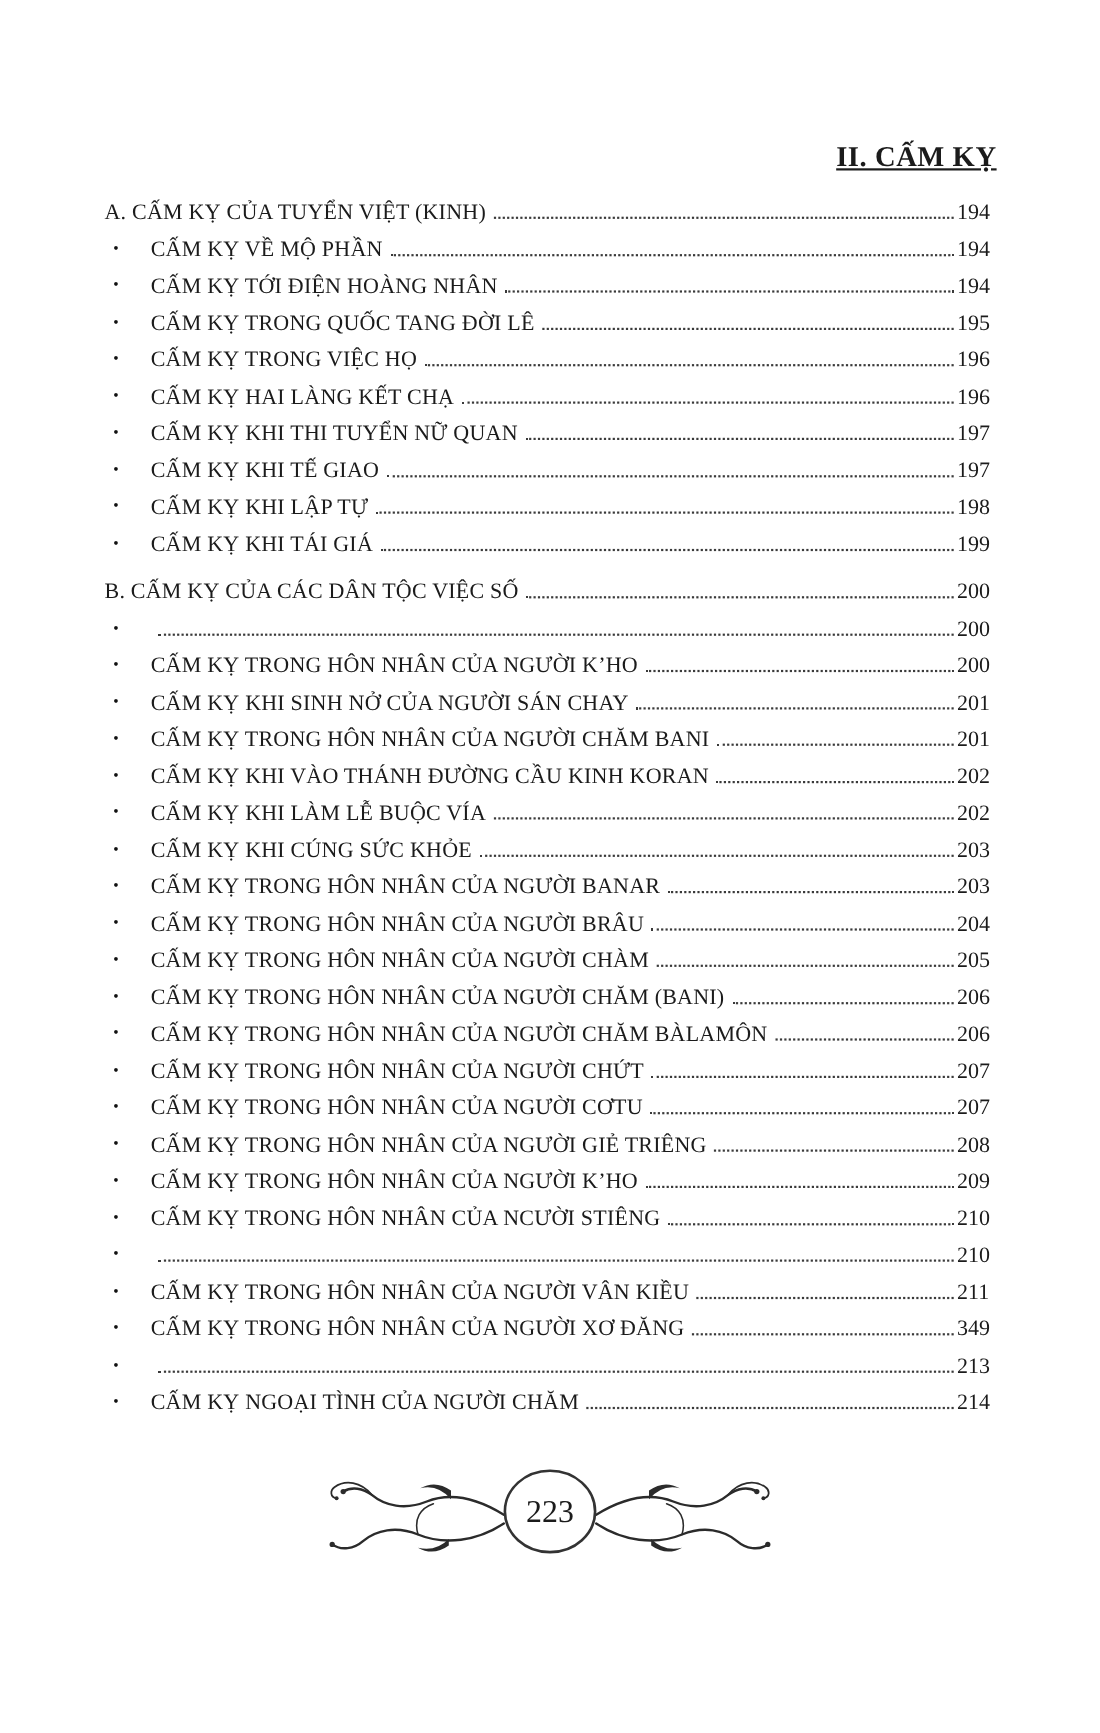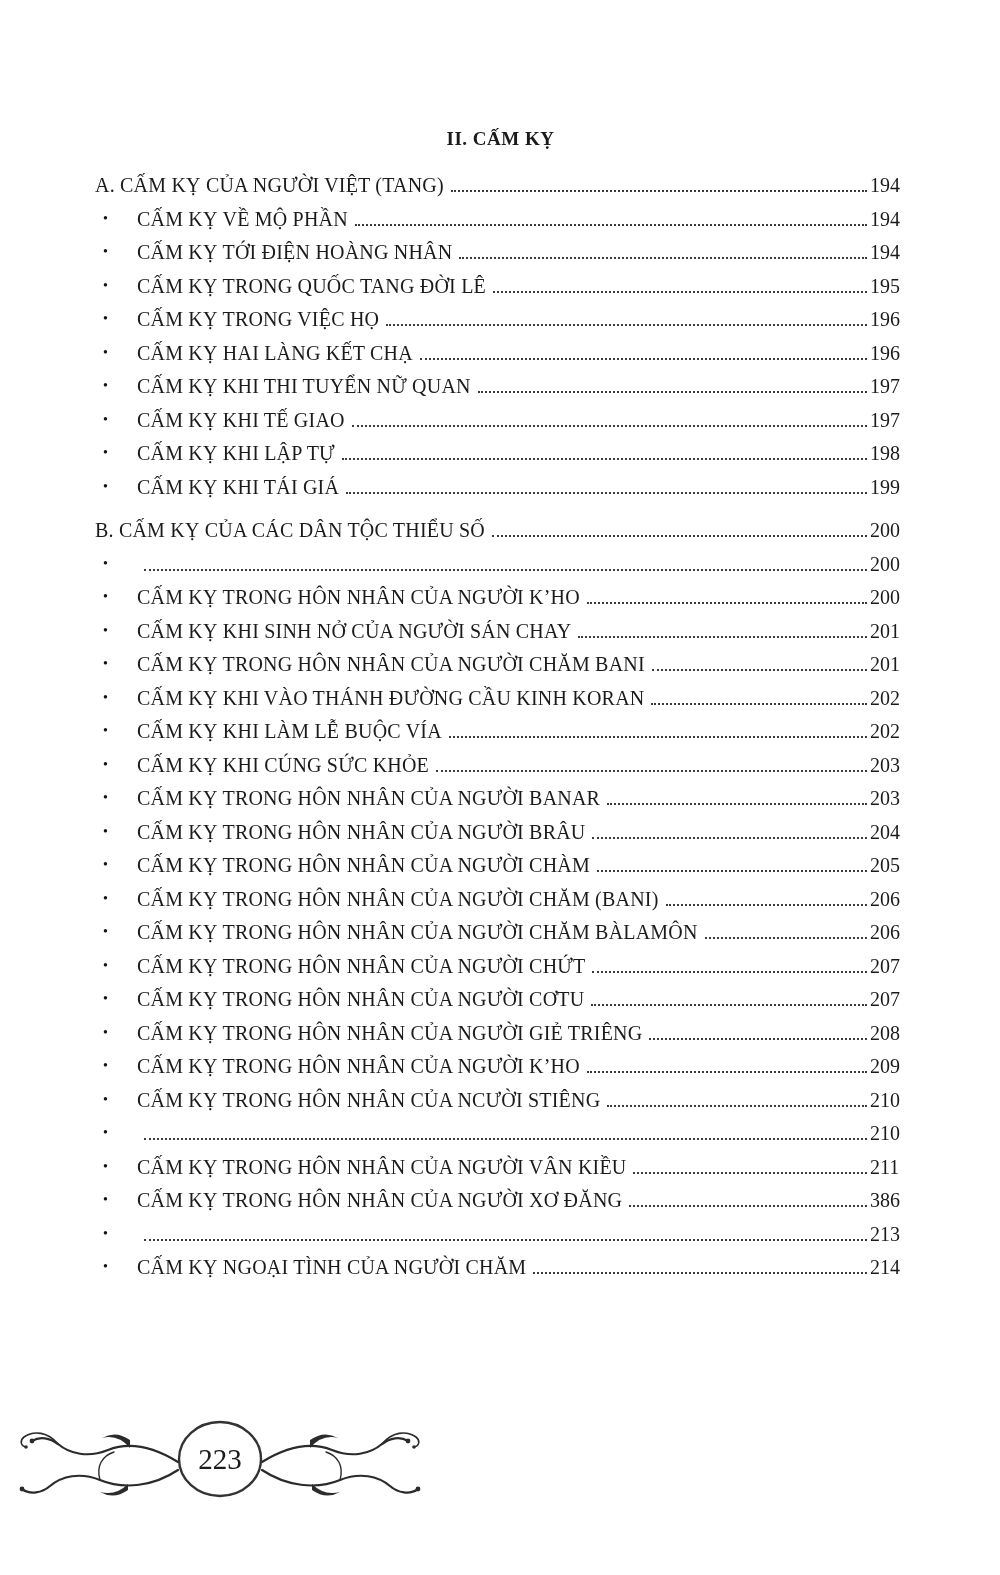--- a/index.html
+++ b/index.html
@@ -11,25 +11,26 @@
     position: relative;
     overflow: hidden;
   }
   .content {
     position: absolute;
     left: 95px;
     right: 94px;
     top: 128px;
   }
   .page-title {
-    text-align: center;
-    font-size: 19px;
+    text-align: right;
+    font-size: 26px;
     font-weight: bold;
     letter-spacing: 0.5px;
     margin-bottom: 24px;
+    text-decoration: underline;
   }
   .toc-section + .toc-section { margin-top: 21px; }
   .toc-row {
     display: flex;
     align-items: baseline;
     font-size: 20px;
     line-height: 22.5px;
     margin-bottom: 11px;
     white-space: nowrap;
   }
@@ -51,37 +52,37 @@
     border-bottom: 2px dotted #3a3a3a;
   }
   .toc-page {
     flex: 0 0 auto;
     min-width: 36px;
     text-align: left;
   }
   .footer {
     position: absolute;
     left: 0;
-    top: 1404px;
+    top: 1319px;
     width: 100%;
     display: flex;
-    justify-content: flex-start;
+    justify-content: center;
   }
   .footer svg { display: block; }
 </style>
 </head>
 <body>
 
 <main class="page">
   <div class="content">
     <h1 class="page-title">II. CẤM KỴ</h1>
     <div class="sections">
   <section class="toc-section">
     <div class="toc-row heading">
-      <span class="toc-title">A. CẤM KỴ CỦA NGƯỜI VIỆT (TANG)</span>
+      <span class="toc-title">A. CẤM KỴ CỦA TUYỂN VIỆT (KINH)</span>
       <span class="leader"></span>
       <span class="toc-page">194</span>
     </div>
     <div class="toc-items">
   <div class="toc-row item">
     <span class="bullet">•</span>
     <span class="toc-title">CẤM KỴ VỀ MỘ PHẦN</span>
     <span class="leader"></span>
     <span class="toc-page">194</span>
   </div>
@@ -139,21 +140,21 @@
     <span class="bullet">•</span>
     <span class="toc-title">CẤM KỴ KHI TÁI GIÁ</span>
     <span class="leader"></span>
     <span class="toc-page">199</span>
   </div>
 </div>
   </section>
 
   <section class="toc-section">
     <div class="toc-row heading">
-      <span class="toc-title">B. CẤM KỴ CỦA CÁC DÂN TỘC THIỂU SỐ</span>
+      <span class="toc-title">B. CẤM KỴ CỦA CÁC DÂN TỘC VIỆC SỐ</span>
       <span class="leader"></span>
       <span class="toc-page">200</span>
     </div>
     <div class="toc-items">
   <div class="toc-row item">
     <span class="bullet">•</span>
     <span class="leader"></span>
     <span class="toc-page">200</span>
   </div>
 
@@ -279,21 +280,21 @@
     <span class="bullet">•</span>
     <span class="toc-title">CẤM KỴ TRONG HÔN NHÂN CỦA NGƯỜI VÂN KIỀU</span>
     <span class="leader"></span>
     <span class="toc-page">211</span>
   </div>
 
   <div class="toc-row item">
     <span class="bullet">•</span>
     <span class="toc-title">CẤM KỴ TRONG HÔN NHÂN CỦA NGƯỜI XƠ ĐĂNG</span>
     <span class="leader"></span>
-    <span class="toc-page">386</span>
+    <span class="toc-page">349</span>
   </div>
 
   <div class="toc-row item">
     <span class="bullet">•</span>
     <span class="leader"></span>
     <span class="toc-page">213</span>
   </div>
 
   <div class="toc-row item">
     <span class="bullet">•</span>

